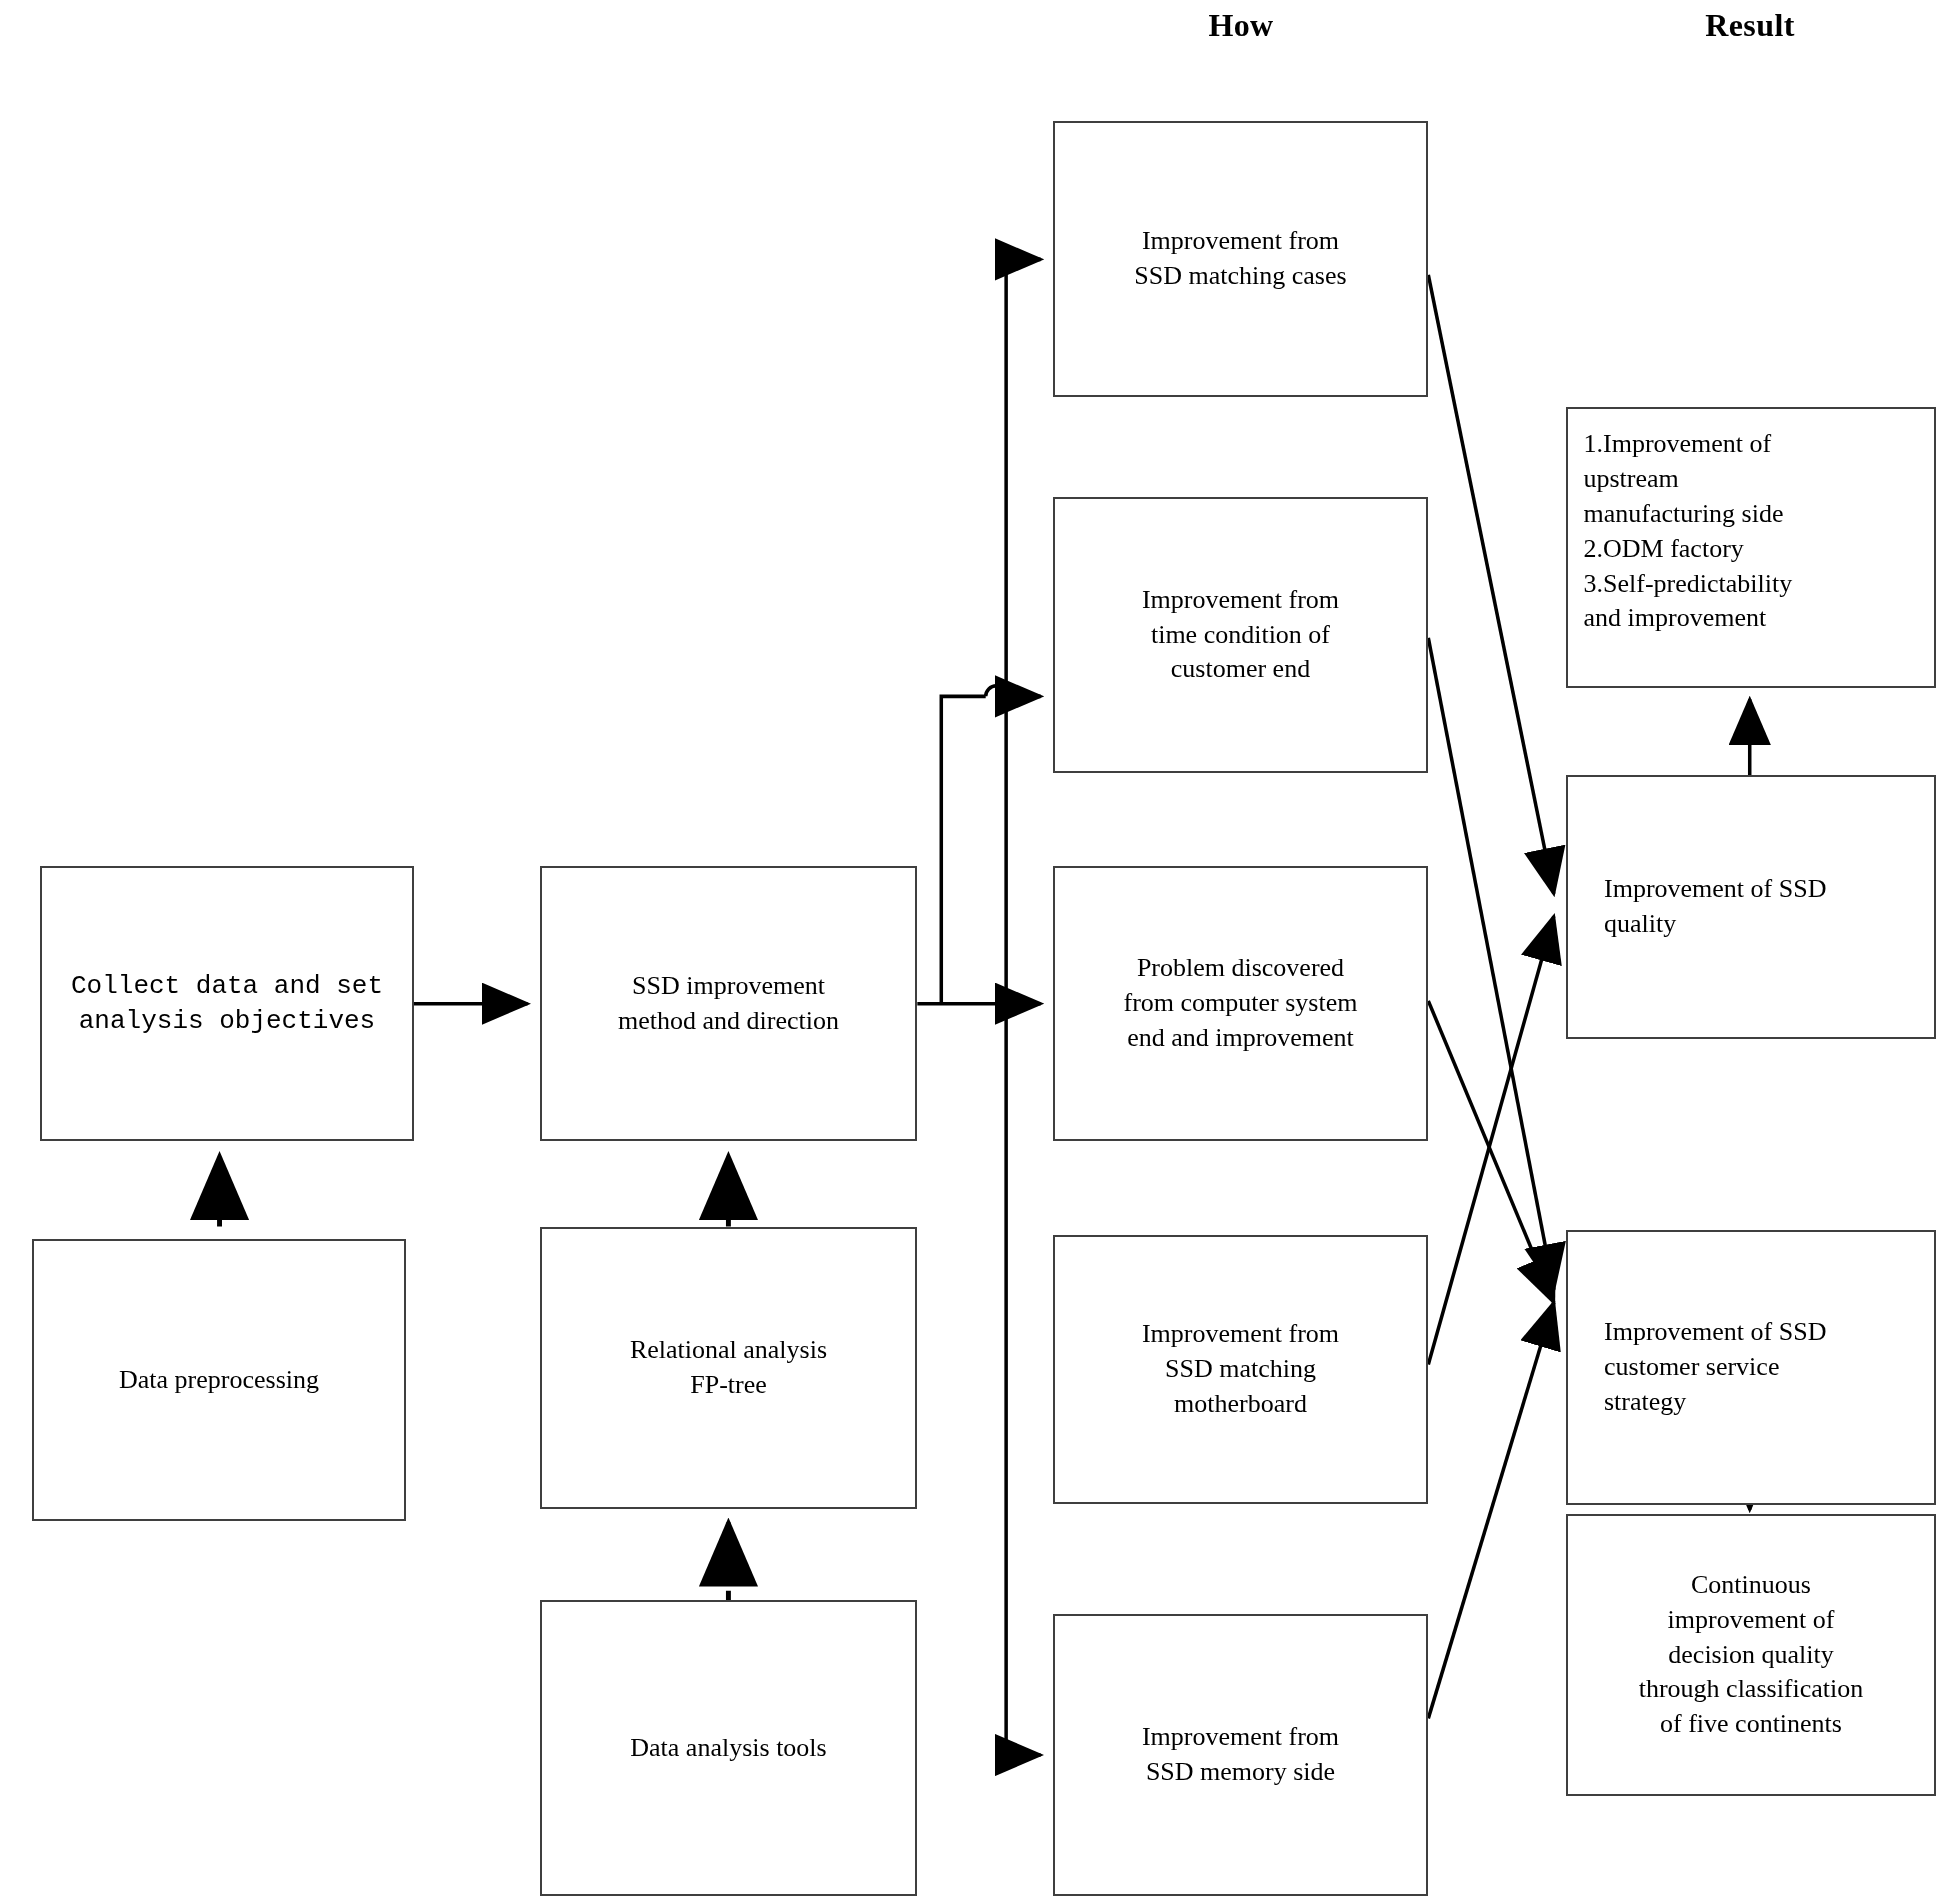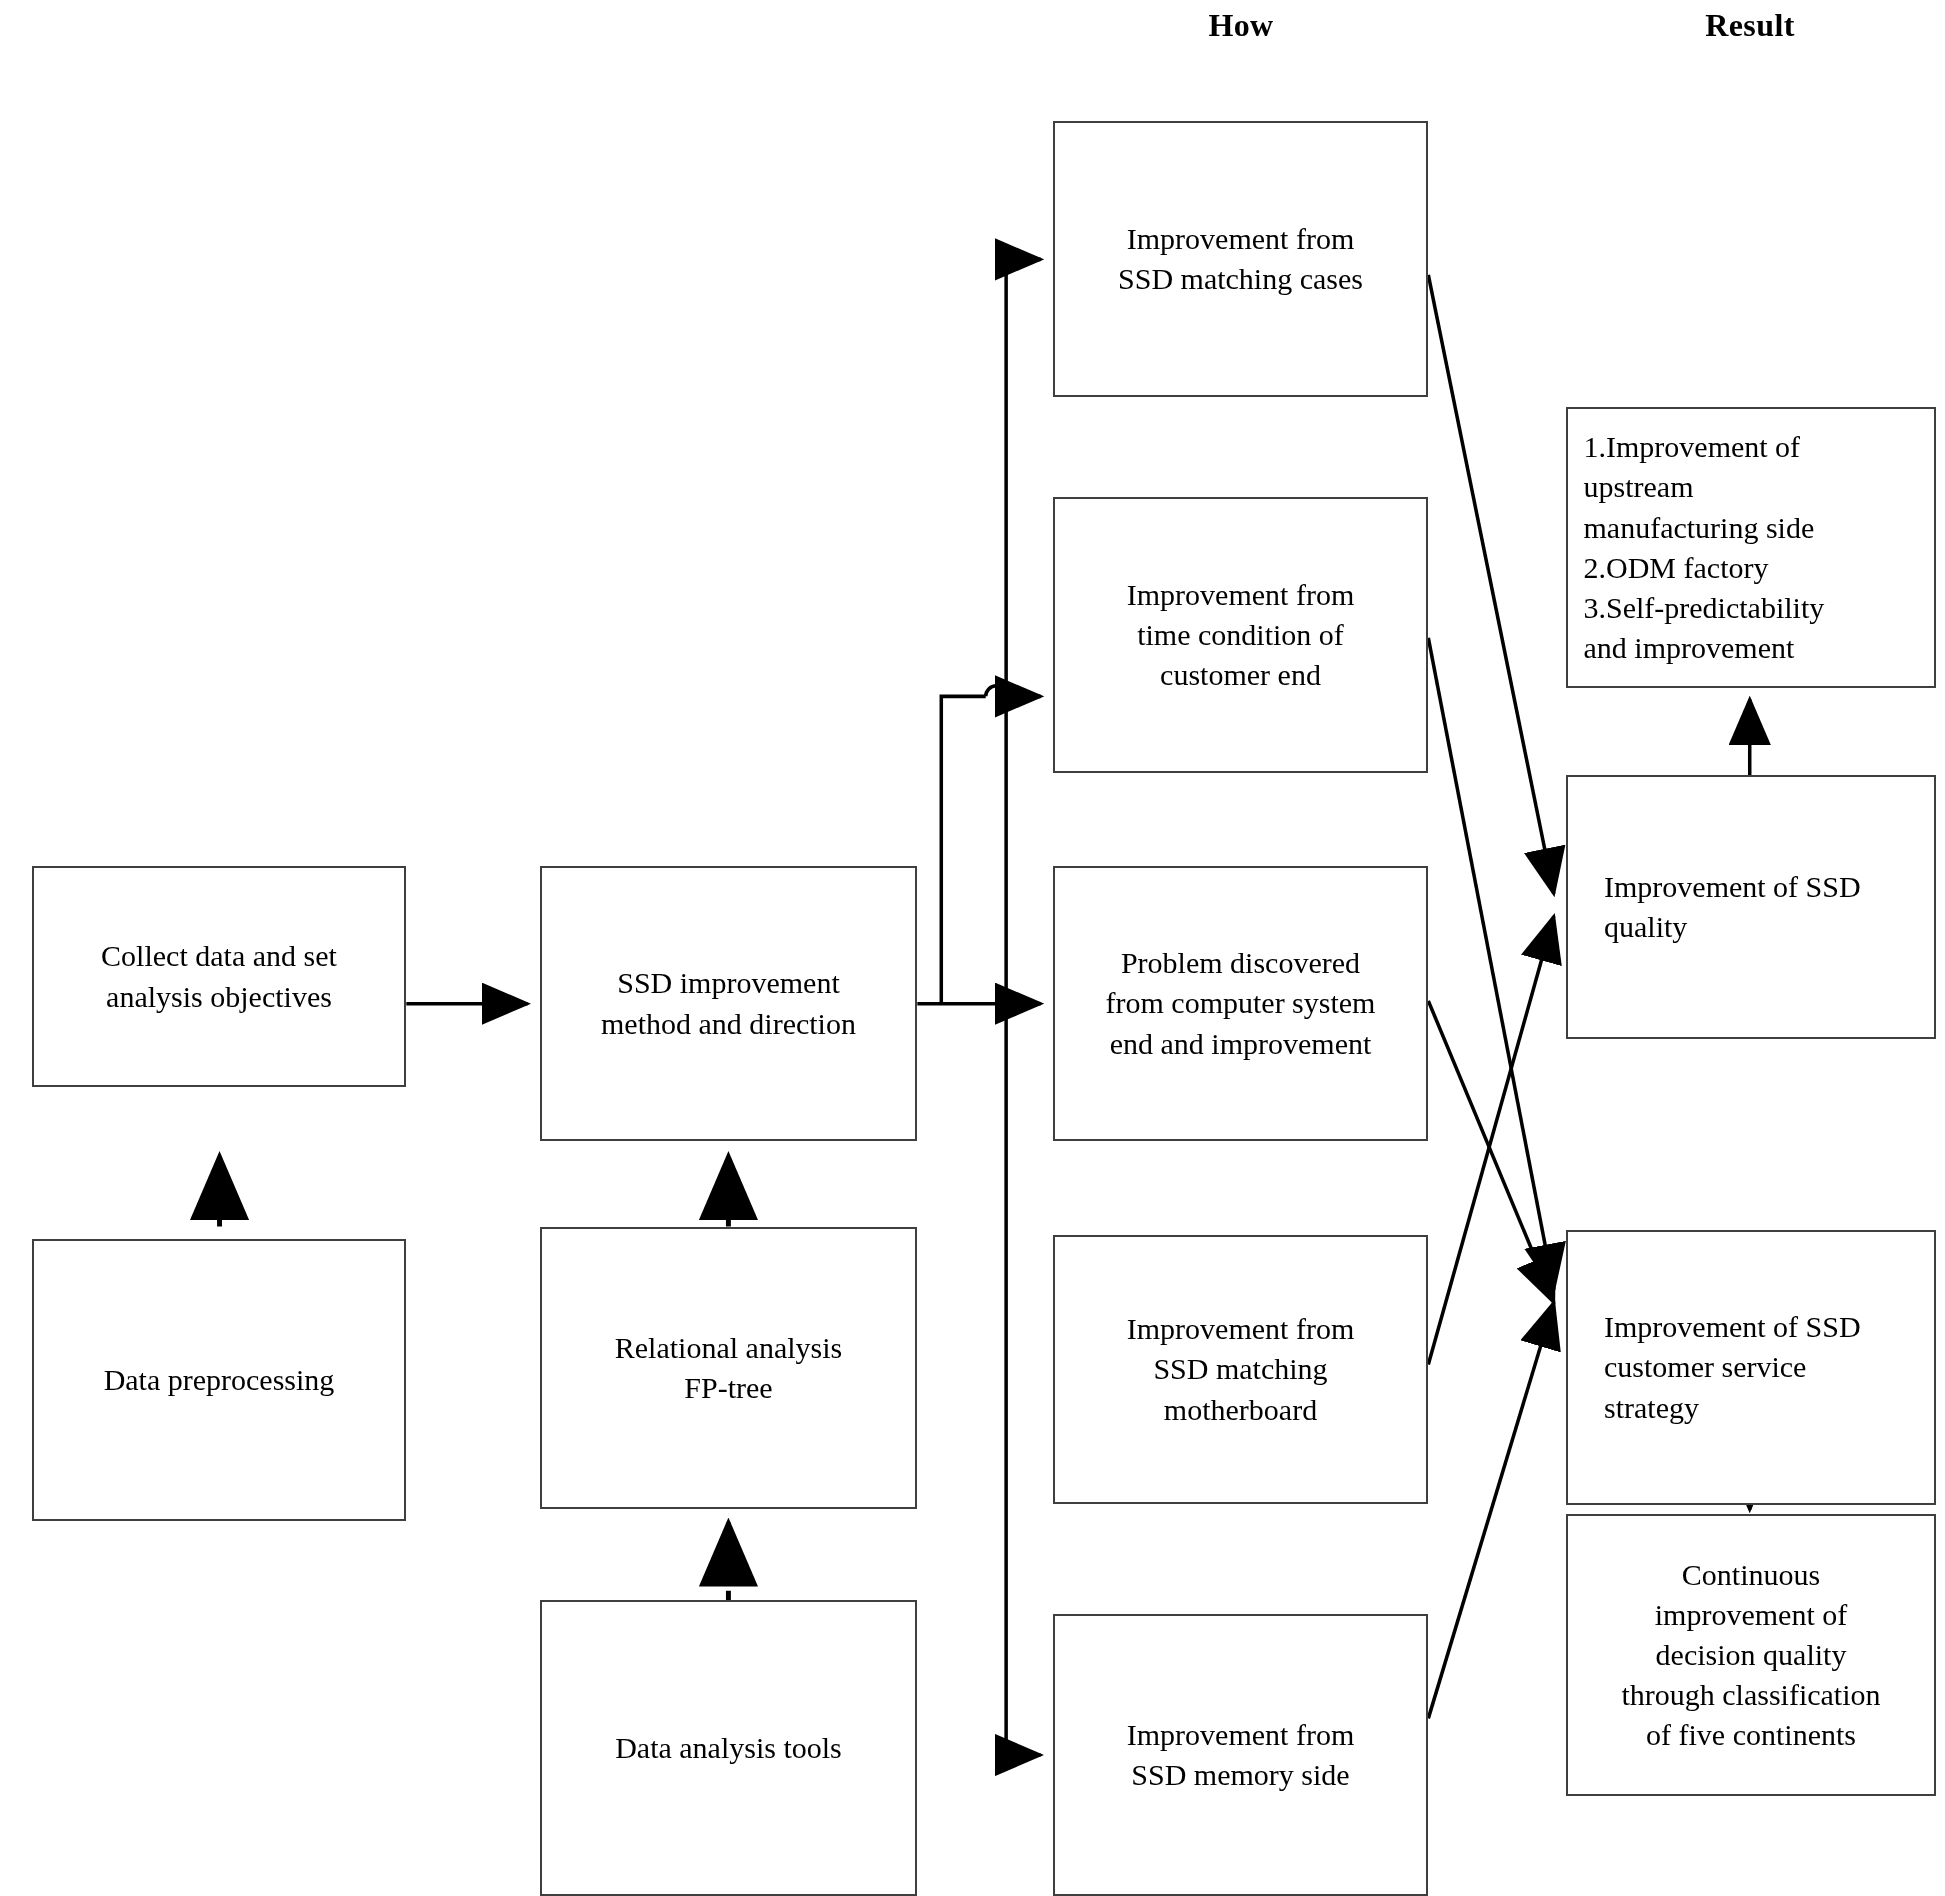--- a/index.html
+++ b/index.html
@@ -33,21 +33,21 @@
     position:absolute;
     box-sizing:border-box;
     background:#ffffff;
     border:2.1px solid #3f3f3f;
     display:flex;
     align-items:center;
     justify-content:center;
     z-index:2;
   }
   .node .txt{
-    font-size:30px;
+    font-size:26px;
     line-height:1.34;
     text-align:center;
     padding:0 15.5px;
     white-space:pre-line;
   }
   .node.left-text{
     align-items:flex-start;
     justify-content:flex-start;
   }
   .node.left-text .txt{
@@ -132,21 +132,21 @@
 
     <g>
       <path d="M2482,2135 L2482,2140" stroke="#000" stroke-width="5" fill="none"></path>
       <path d="M2482,2135 L2482,2142" stroke="#000" stroke-width="5" fill="none" marker-end="url(#ah)"></path>
     </g>
   </svg>
 
   <div class="col-head" style="left:1241px;top:7px;">How</div>
   <div class="col-head" style="left:1750px;top:7px;">Result</div>
 
-  <div class="node" style="left:32px;top:866px;width:374px;height:221px;">
+  <div class="node" style="left:40px;top:866px;width:374px;height:275px;font-family:Liberation Mono, monospace;">
     <span class="txt">Collect data and set
 analysis objectives</span>
   </div>
   <div class="node" style="left:32px;top:1227px;width:374px;height:282px;margin-top:12px;">
     <span class="txt">Data preprocessing</span>
   </div>
 
   <div class="node" style="left:540px;top:866px;width:377px;height:275px;">
     <span class="txt">SSD improvement
 method and direction</span>

